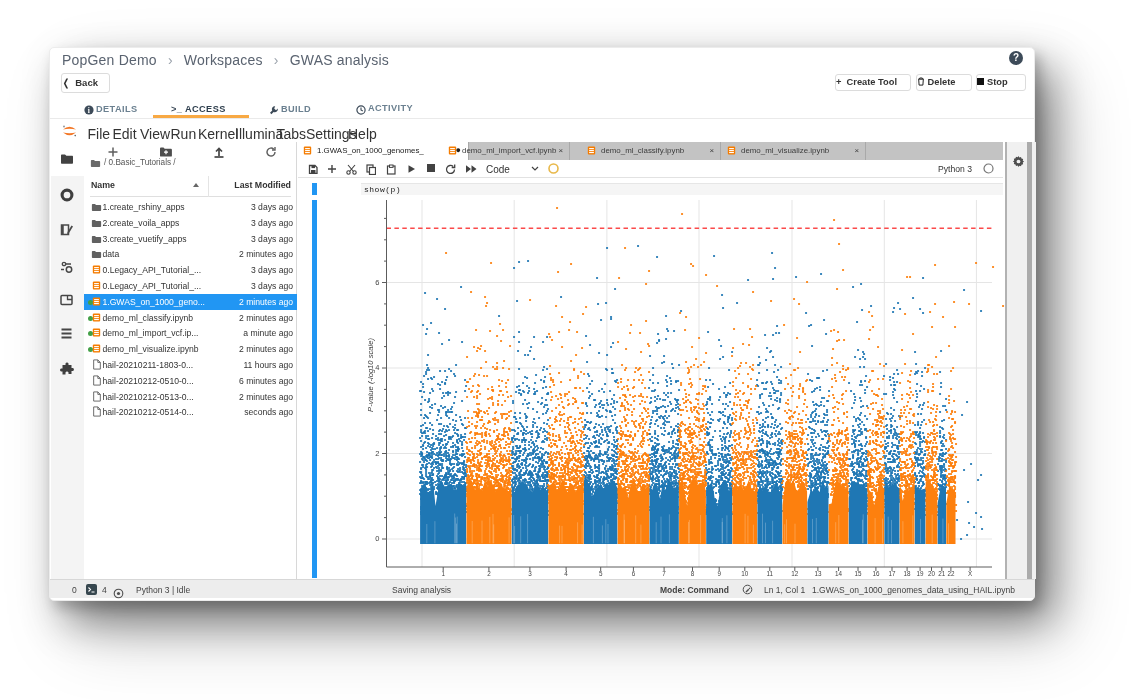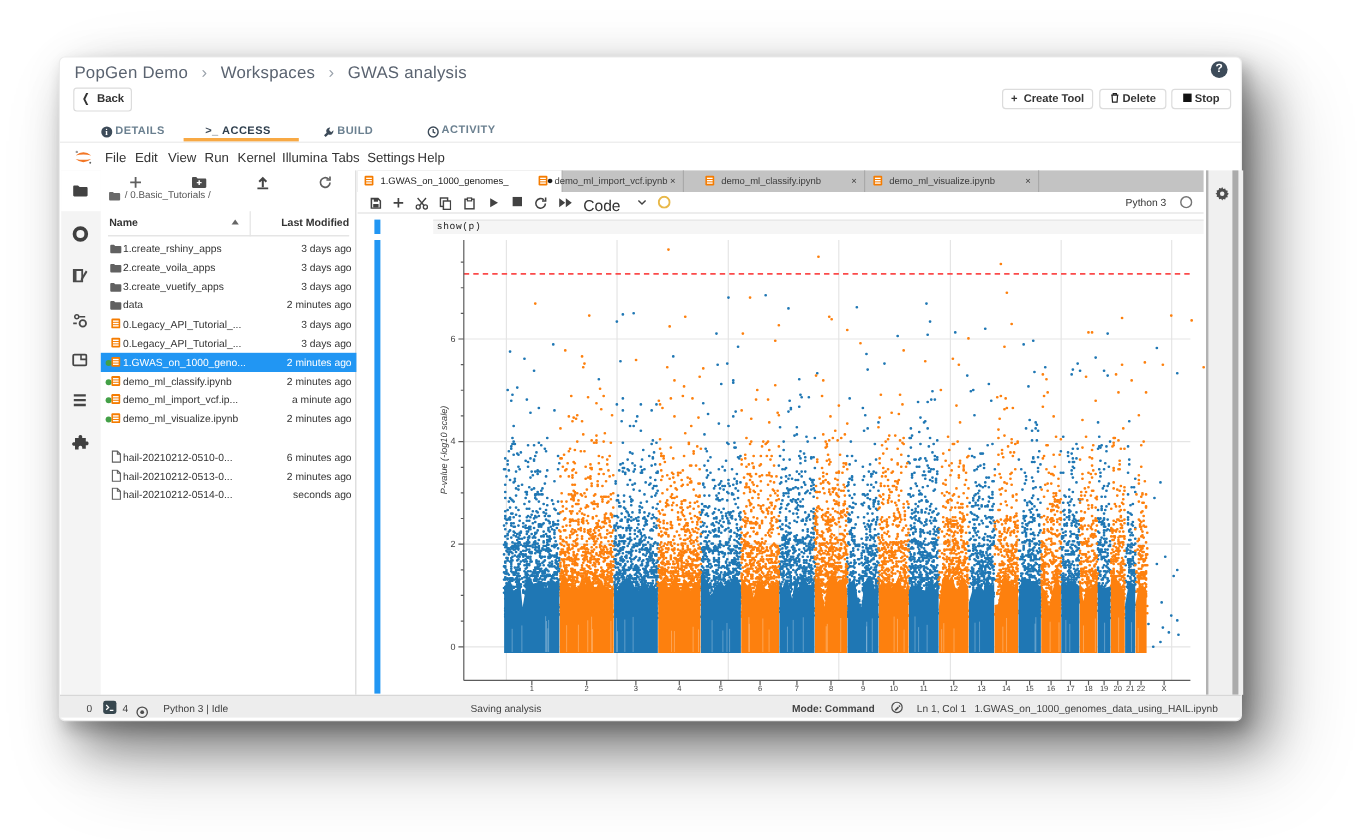--- a/index.html
+++ b/index.html
@@ -1,27 +1,27 @@
 <!DOCTYPE html>
 <html><head><meta charset="utf-8"><style>
 *{margin:0;padding:0;box-sizing:border-box}
 html,body{width:1131px;height:700px;background:#fff;font-family:"Liberation Sans",sans-serif;overflow:hidden}
 .card{position:absolute;left:49px;top:47px;width:986px;height:554px;background:#fff;border:1px solid #ececec;border-radius:5px;box-shadow:16px 20px 40px rgba(0,0,0,.42),26px 32px 70px rgba(0,0,0,.22),5px 7px 13px rgba(0,0,0,.2)}
 .abs{position:absolute}
 .crumb{left:12px;top:4px;font-size:14px;color:#5a6370;letter-spacing:.2px}
 .crumb .sep{color:#9aa2ab;margin:0 7px;font-size:14px}
 .help{left:959px;top:3px;width:14px;height:14px;border-radius:50%;background:#3d4b59;color:#fff;font-size:10px;font-weight:bold;text-align:center;line-height:14px}
-.btn{border:1px solid #dcdcdc;border-radius:3px;background:#fff;color:#333;font-weight:bold;text-align:center;white-space:nowrap}
+.btn{border:1px solid #dcdcdc;border-radius:3px;background:#fff;color:#333;font-weight:bold;text-align:left;white-space:nowrap}
 .back{left:11px;top:25px;width:49px;height:20px;font-size:9.5px;line-height:18px}
 .tbtn{top:26px;height:17px;font-size:9.3px;line-height:15px}
 .tabs{left:0;top:51px;width:986px;height:19px;font-size:9.2px;font-weight:bold;letter-spacing:.4px;color:#6b8090}
 .tabs .ti{position:absolute;top:0;height:19px;line-height:14px}
 .underline{left:103px;top:67.3px;width:96px;height:2.6px;background:#f8a944}
 .hr1{left:0;top:70px;width:984px;height:1px;background:#eaeaea}
-.menu{font-size:11px;color:#333}
+.menu{font-size:14px;color:#333}
 .lstrip{left:1px;top:94px;width:33px;height:437px;background:#f4f4f4}
 .lnotch{left:1px;top:94px;width:33px;height:34px;background:#fff}
 .fpanel{left:34px;top:94px;width:213px;height:437px;background:#fff;border-right:1px solid #d8d8d8}
 .fhead{position:absolute;left:6px;top:34px;width:201px;height:21px;border-bottom:1px solid #dfdfdf;font-size:8.8px;color:#333;font-weight:bold}
 .row{position:absolute;left:0;width:213px;height:15.8px;font-size:8.6px;color:#333}
 .row .nm{position:absolute;left:18.5px;top:3px;white-space:nowrap}
 .row .dt{position:absolute;right:4px;top:3px;color:#333}
 .row.sel{background:#2196f3;color:#fff}
 .row.sel .dt{color:#fff}
 .gdot{position:absolute;left:3.5px;top:6px;width:5px;height:5px;border-radius:50%;background:#43a047}
@@ -219,20 +219,28 @@
         <span class="gdot"></span>
         <svg class="icn" style="left:7.5px;top:2px" width="9" height="11" viewBox="0 0 11 12">
           <rect x="1" y="1" width="9" height="10" rx="1.2" fill="#f57c00"></rect>
           <rect x="2.6" y="3" width="5.8" height="1.4" fill="#fff"></rect>
           <rect x="2.6" y="5.4" width="5.8" height="1.4" fill="#fff"></rect>
           <rect x="2.6" y="7.8" width="5.8" height="1.4" fill="#fff"></rect>
         </svg>
         <span class="nm">demo_ml_visualize.ipynb</span>
         <span class="dt">2 minutes ago</span>
       </div>
+      <div class="row" style="top:215.00000000000006px">
+        <svg class="icn" style="left:7.5px;top:2px" width="10" height="11" viewBox="0 0 12 13">
+          <path d="M2 1h5l3 3v8H2z" fill="none" stroke="#5f5f5f" stroke-width="1.1"></path>
+          <path d="M7 1v3h3" fill="none" stroke="#5f5f5f" stroke-width="1.1"></path>
+        </svg>
+        <span class="nm">hail-20210211-1803-0...</span>
+        <span class="dt">11 hours ago</span>
+      </div>
       <div class="row" style="top:230.80000000000007px">
         <svg class="icn" style="left:7.5px;top:2px" width="10" height="11" viewBox="0 0 12 13">
           <path d="M2 1h5l3 3v8H2z" fill="none" stroke="#5f5f5f" stroke-width="1.1"></path>
           <path d="M7 1v3h3" fill="none" stroke="#5f5f5f" stroke-width="1.1"></path>
         </svg>
         <span class="nm">hail-20210212-0510-0...</span>
         <span class="dt">6 minutes ago</span>
       </div>
       <div class="row" style="top:246.60000000000008px">
         <svg class="icn" style="left:7.5px;top:2px" width="10" height="11" viewBox="0 0 12 13">
@@ -306,21 +314,21 @@
         <svg class="icn" style="left:129px;top:4.8px" width="8" height="8" viewBox="0 0 8 8">
           <rect width="8" height="8" fill="#424242"></rect>
         </svg>
         <svg class="icn" style="left:147px;top:4px" width="11" height="11" viewBox="0 0 11 11">
           <path d="M9.5 5.5a4 4 0 1 1-1.3-3" fill="none" stroke="#424242" stroke-width="1.3"></path>
           <path d="M9.7 0.5v3h-3" fill="none" stroke="#424242" stroke-width="1.3"></path>
         </svg>
         <svg class="icn" style="left:167px;top:4px" width="12" height="10" viewBox="0 0 12 10">
           <path d="M1 1.2L6 5 1 8.8zM6.5 1.2L11.5 5 6.5 8.8z" fill="#424242"></path>
         </svg>
-        <div style="position:absolute;left:188px;top:4px;font-size:13px;color:#333">Code</div>
+        <div style="position:absolute;left:188px;top:4px;font-size:10px;color:#333">Code</div>
         <svg class="icn" style="left:233px;top:6.5px" width="8" height="6" viewBox="0 0 8 6">
           <path d="M1 1l3 3 3-3" fill="none" stroke="#424242" stroke-width="1.2"></path>
         </svg>
         <svg class="icn" style="left:250px;top:3.5px" width="11" height="11" viewBox="0 0 11 11">
           <circle cx="5.5" cy="5.5" r="4.5" fill="none" stroke="#e8b849" stroke-width="1.6"></circle>
         </svg>
         <div style="position:absolute;left:640px;top:4px;font-size:8.6px;color:#333">Python 3</div>
         <svg class="icn" style="left:685px;top:3.5px" width="11" height="11" viewBox="0 0 11 11">
           <circle cx="5.5" cy="5.5" r="4.5" fill="none" stroke="#757575" stroke-width="1.2"></circle>
         </svg>

